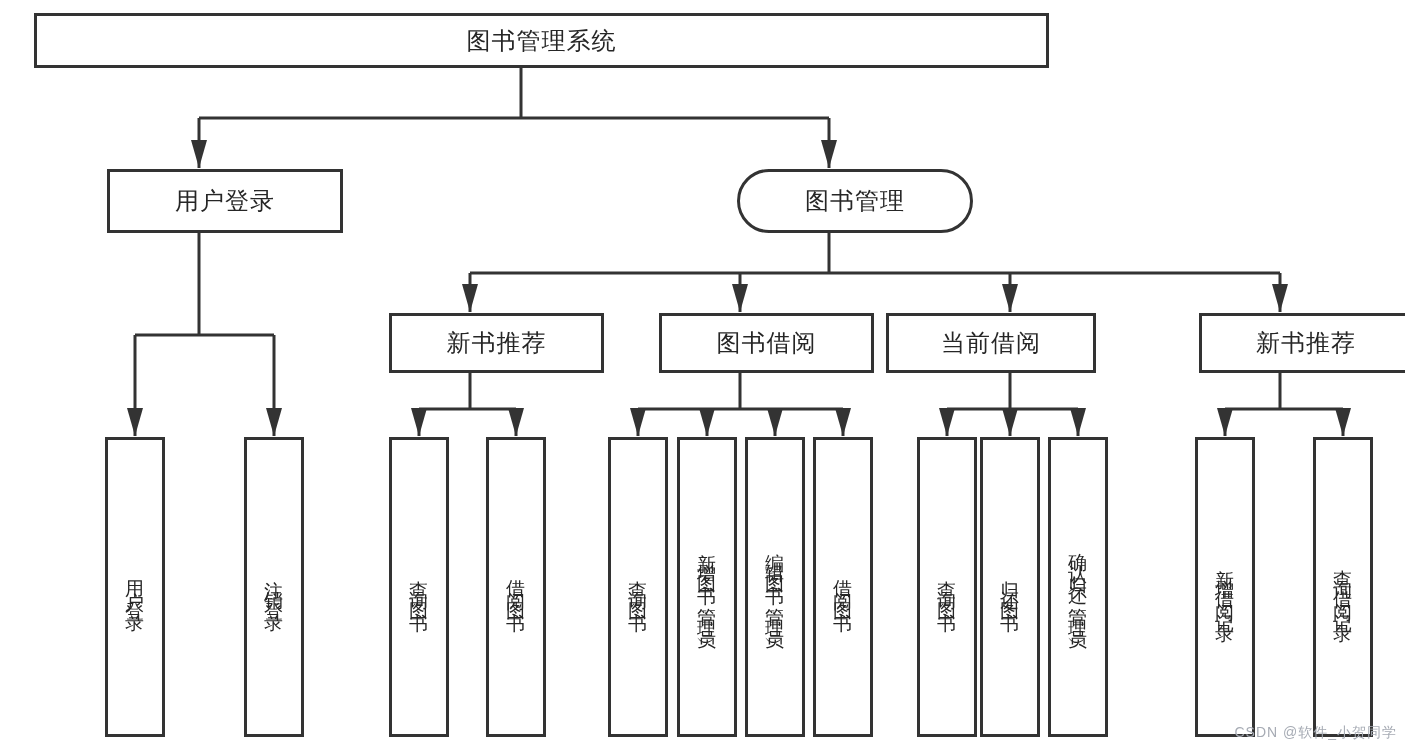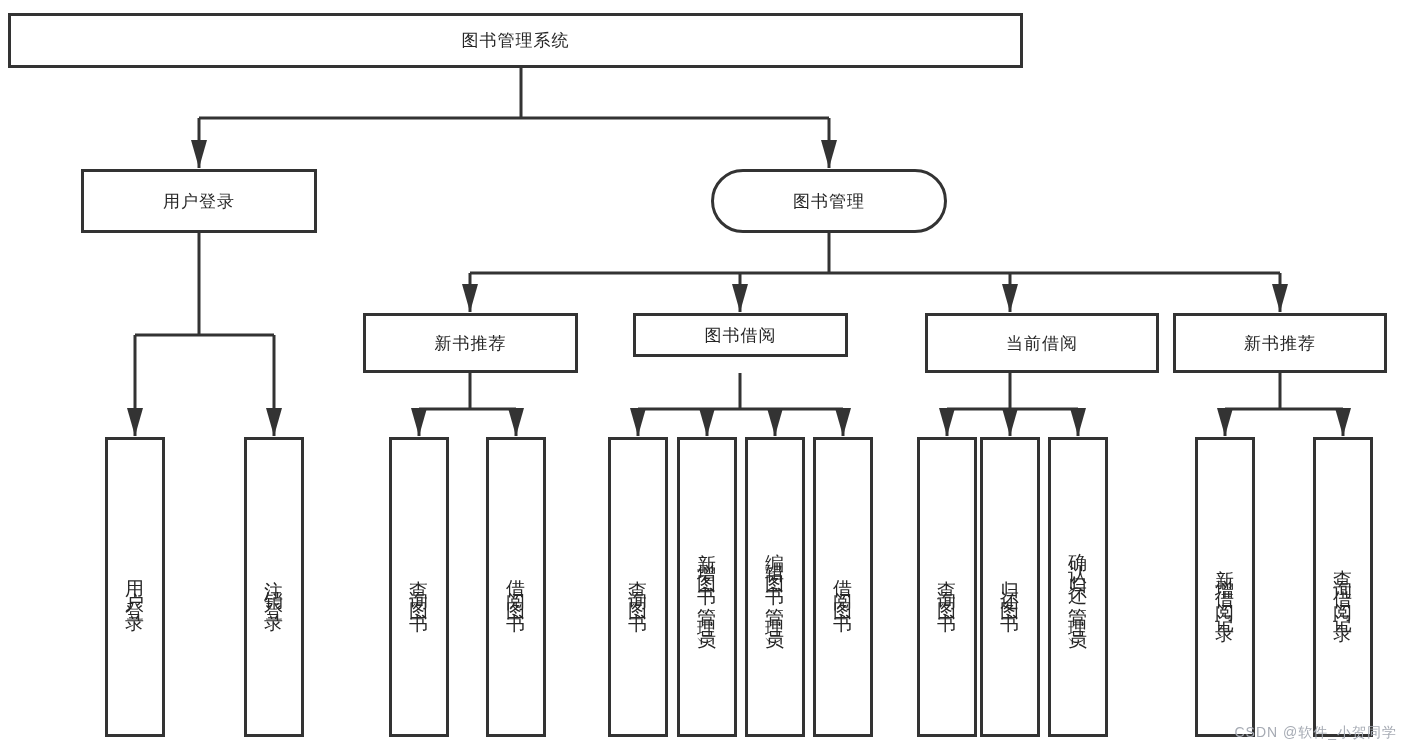--- a/index.html
+++ b/index.html
@@ -28,40 +28,41 @@
     box-sizing: border-box;
     background: #ffffff;
     border: 3px solid #333333;
     display: flex;
     align-items: center;
     justify-content: center;
     color: #262626;
     z-index: 2;
   }
   .node.h {
-    font-size: 17px;
+    font-size: 24px;
     letter-spacing: 1px;
+    margin-left: 26px;
   }
   .leaf span {
     writing-mode: vertical-rl;
     text-orientation: mixed;
     font-size: 19px;
     letter-spacing: 11px;
     line-height: 1;
     color: #262626;
   }
   
   .n-root   { left: 8px;    top: 13px;  width: 1015px; height: 55px; }
   
   .n-user   { left: 81px;   top: 169px; width: 236px;  height: 64px; }
   .n-mgmt   { left: 711px;  top: 169px; width: 236px;  height: 64px; border-radius: 32px; }
   
   .n-new    { left: 363px;  top: 313px; width: 215px;  height: 60px; font-family: Liberation Serif, serif; }
-  .n-borrow { left: 633px;  top: 313px; width: 215px;  height: 44px; }
-  .n-cur    { left: 925px;  top: 313px; width: 234px;  height: 60px; }
+  .n-borrow { left: 633px;  top: 313px; width: 215px;  height: 60px; }
+  .n-cur    { left: 860px;  top: 313px; width: 210px;  height: 60px; }
   .n-rec    { left: 1173px; top: 313px; width: 214px;  height: 60px; }
   
   .leaf { top: 437px; height: 300px; width: 60px; }
   .l-login   { left: 105px; }
   .l-logout  { left: 244px; }
   .l-nq      { left: 389px; }
   .l-nb      { left: 486px; }
   .l-bq      { left: 608px; }
   .l-ba      { left: 677px; }
   .l-be      { left: 745px; }

